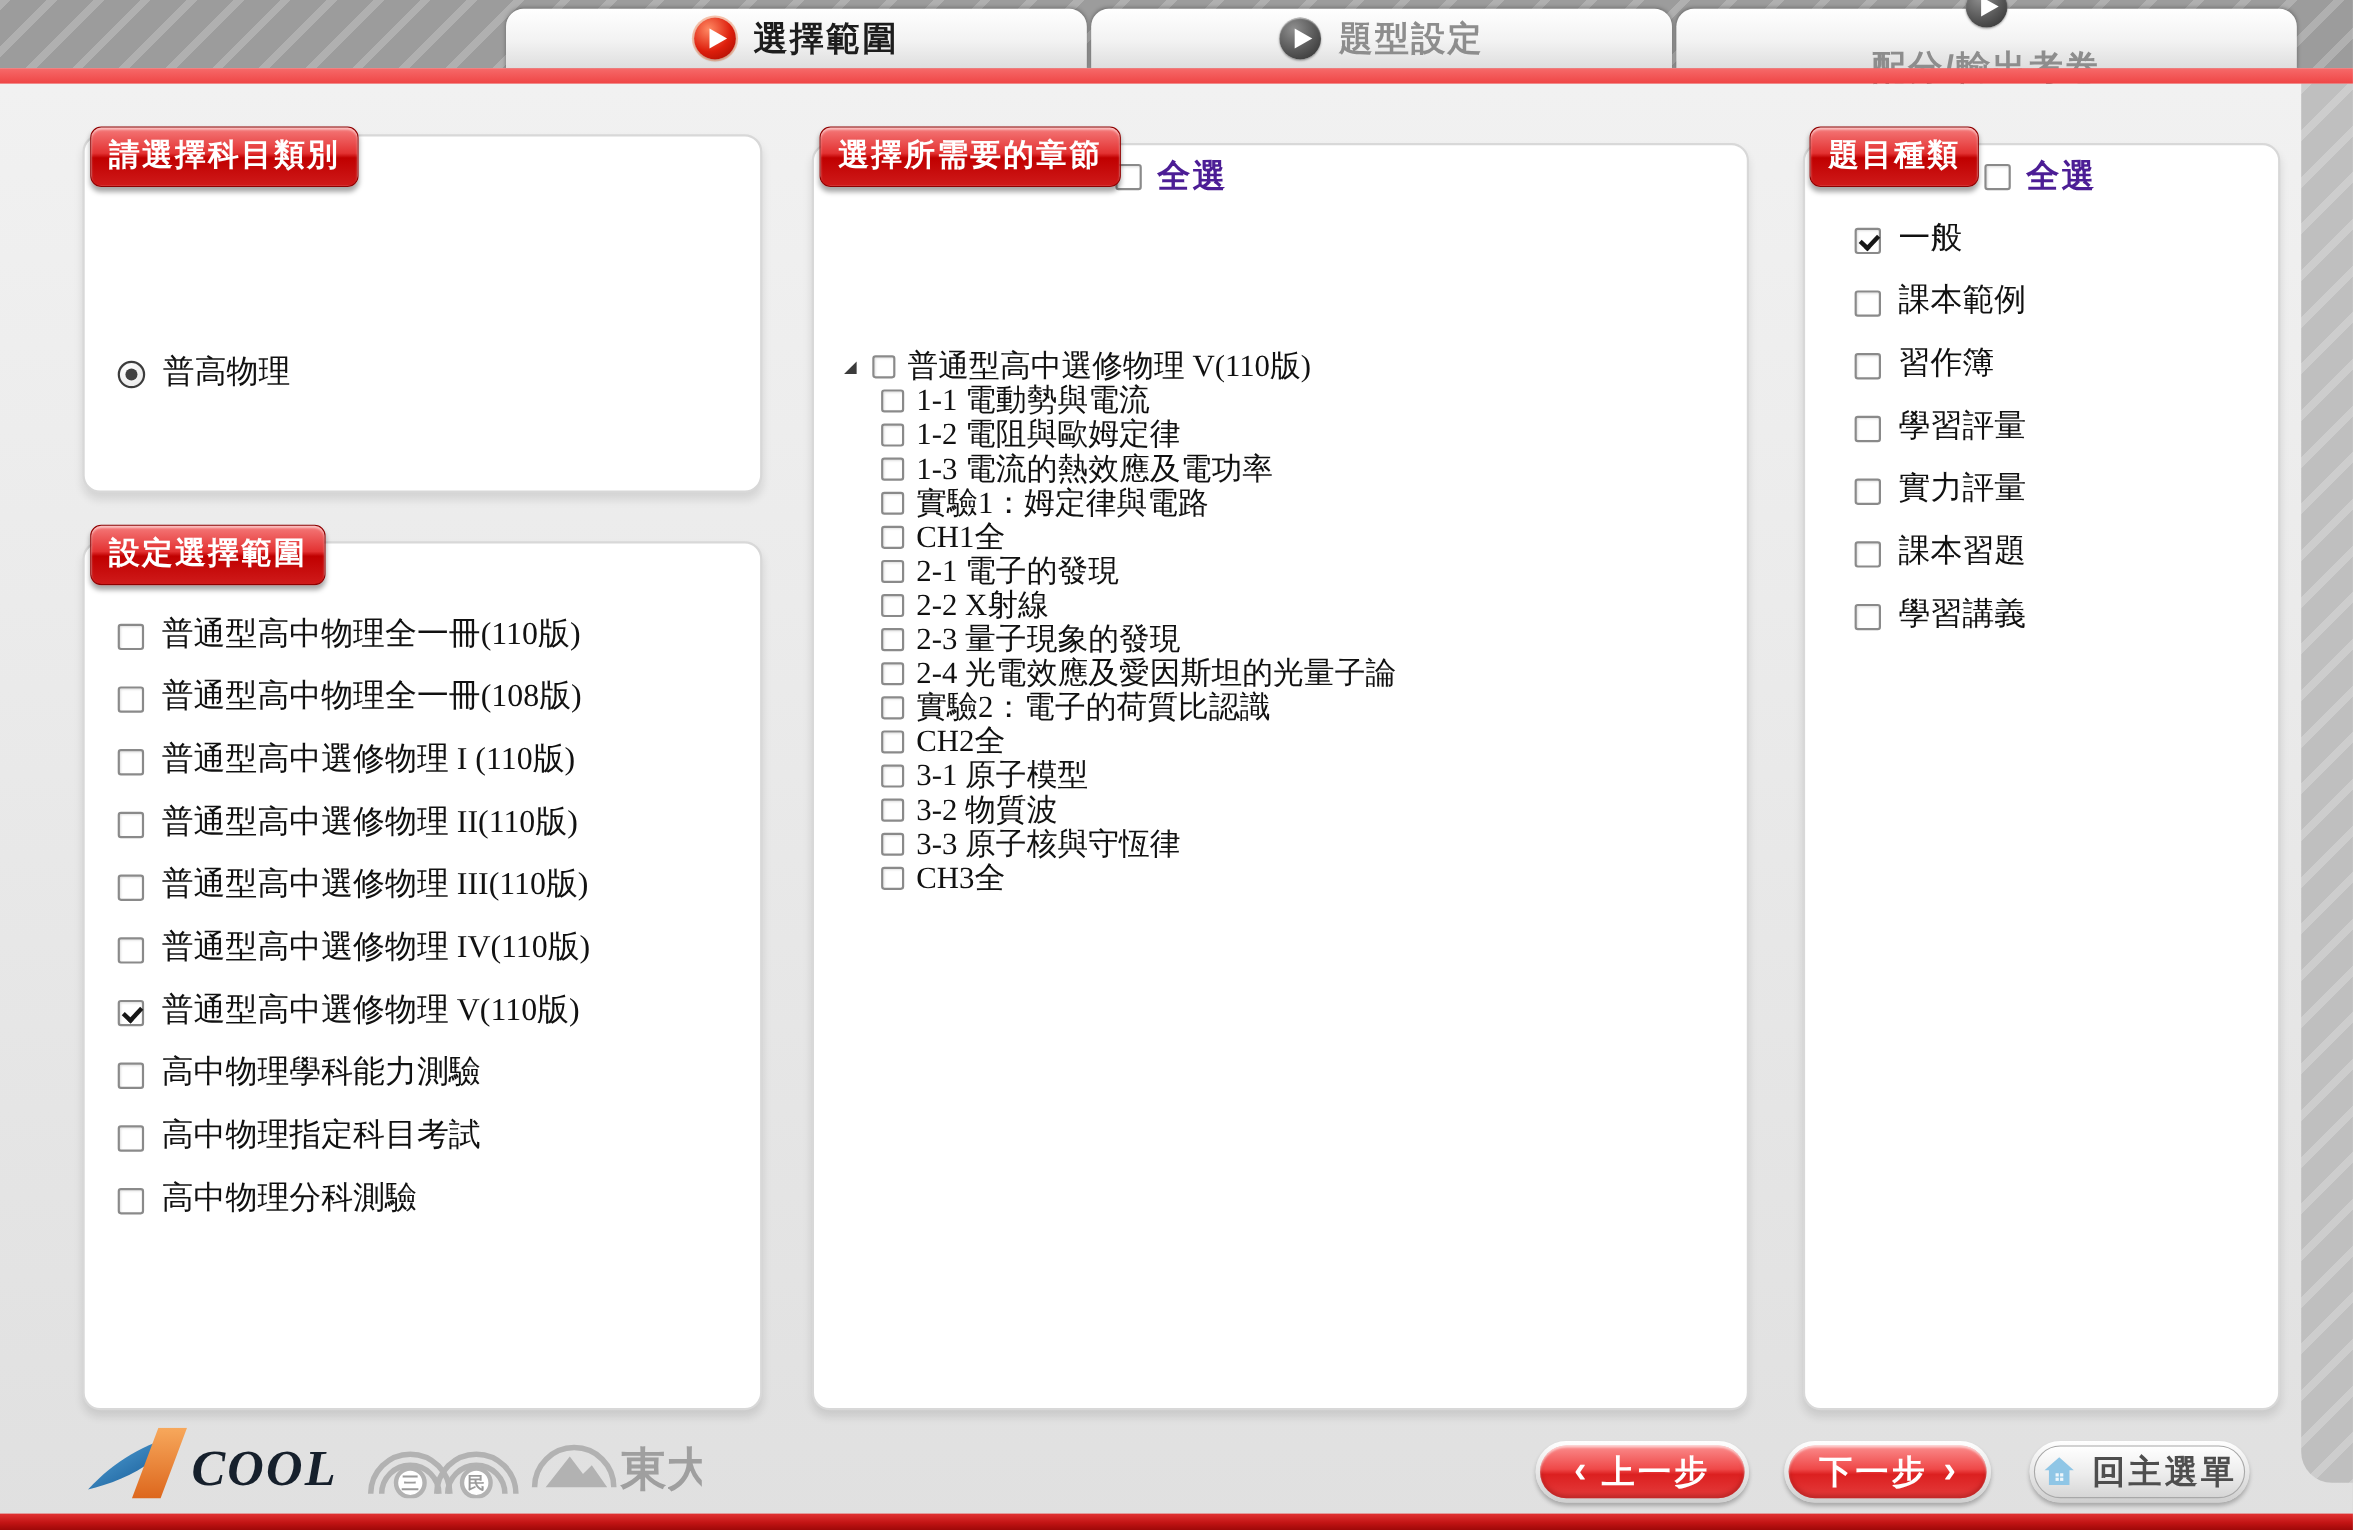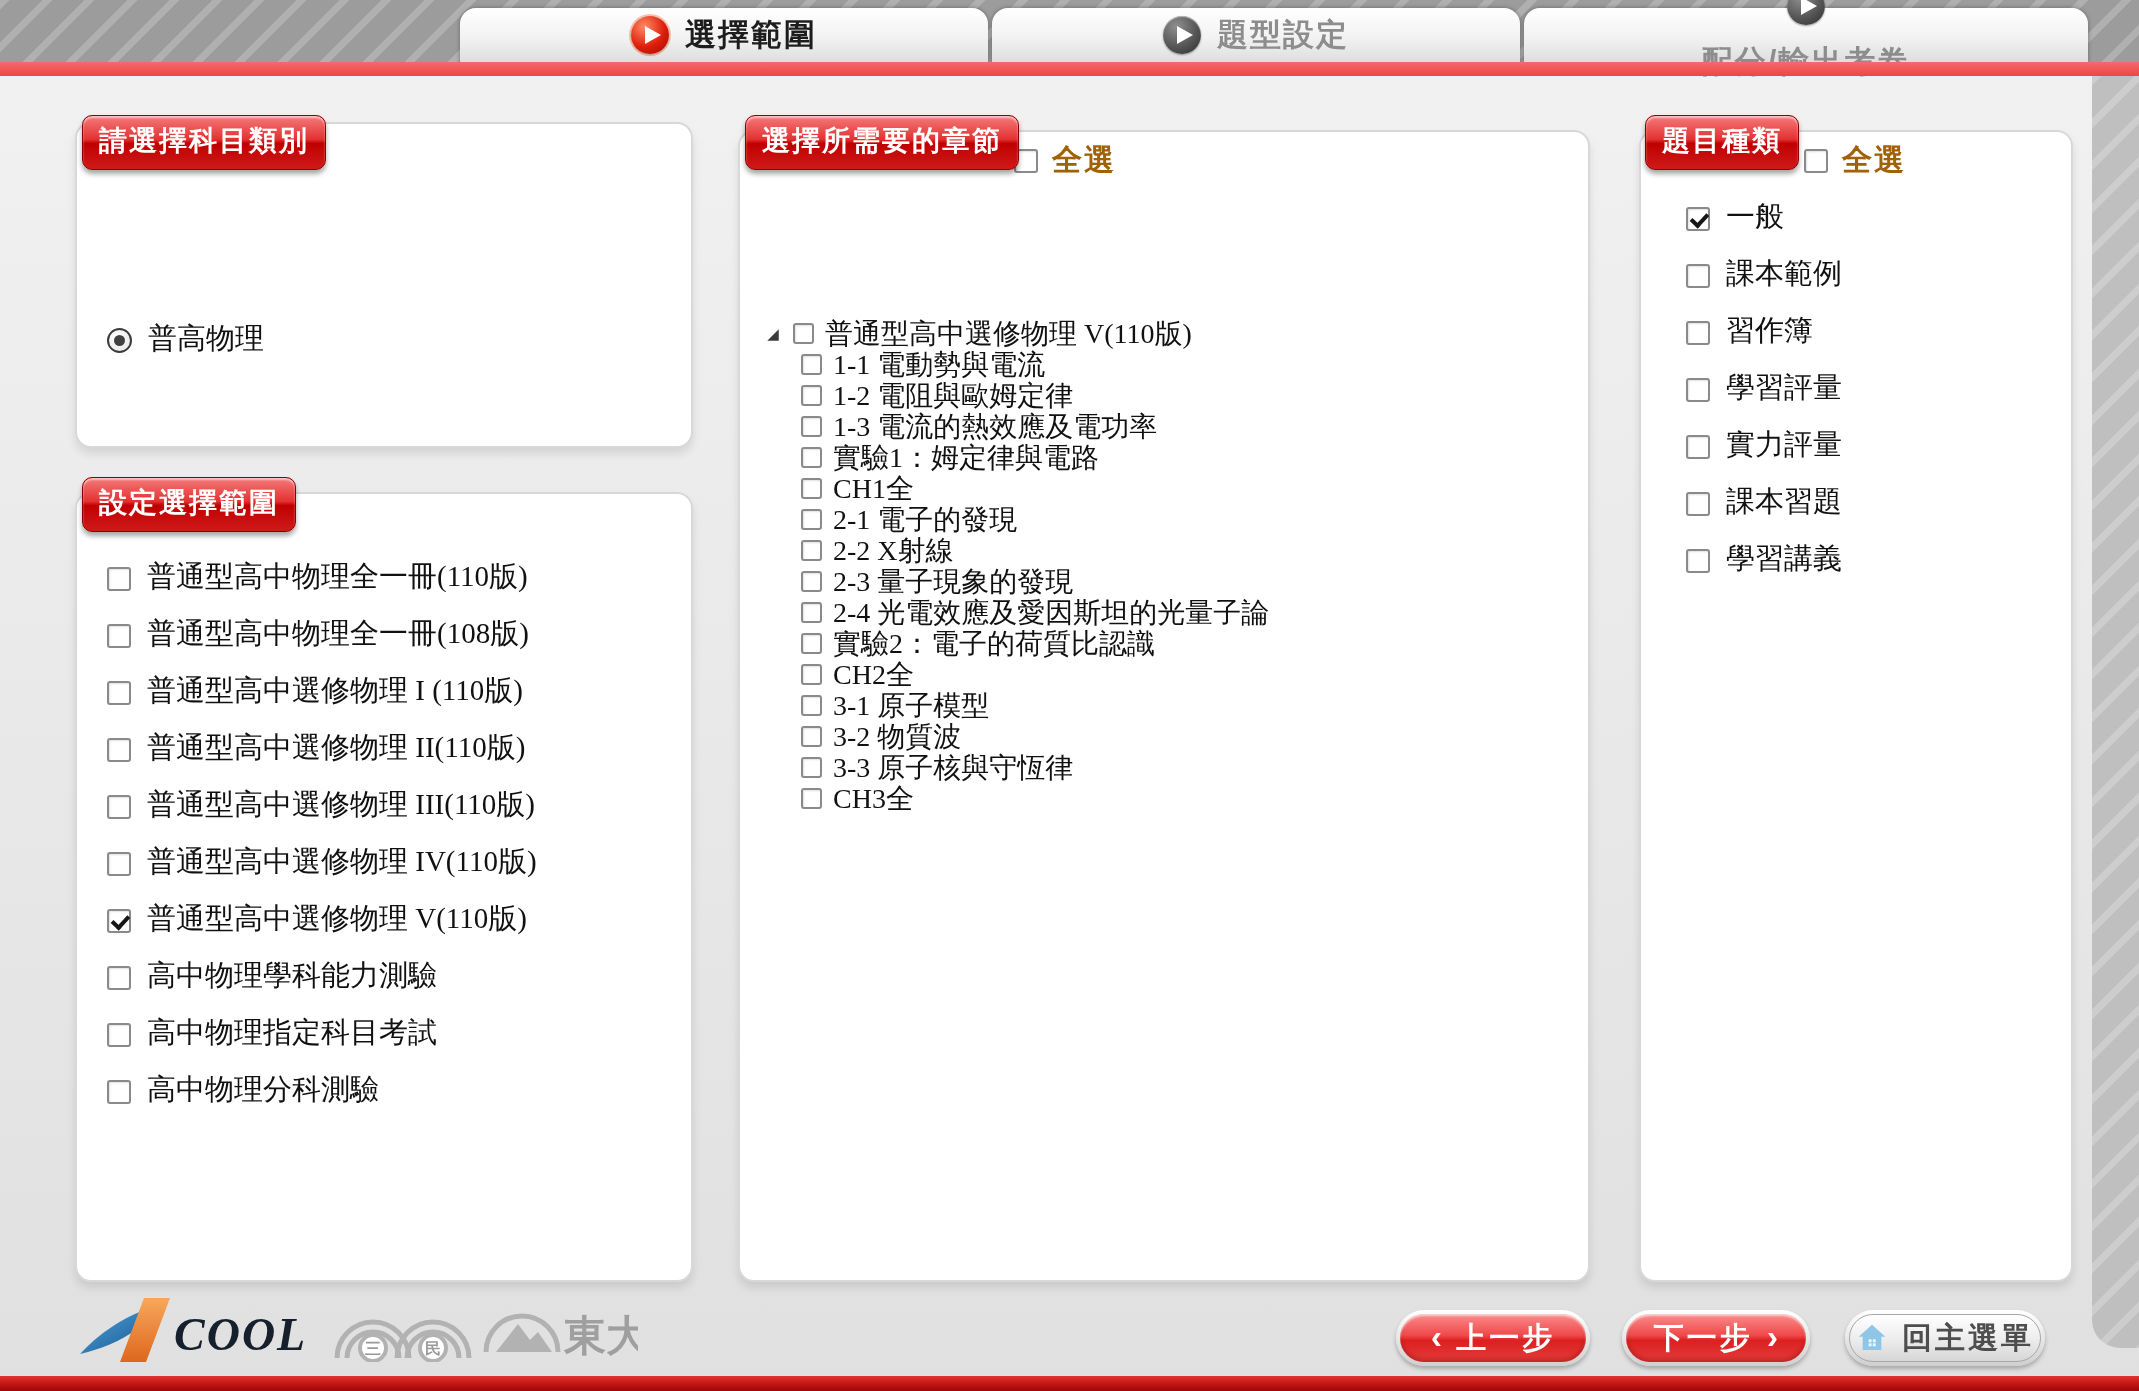--- a/index.html
+++ b/index.html
@@ -83,21 +83,21 @@
     border-left:4px solid #161616; border-bottom:4px solid #161616; transform:rotate(-47deg);
   }
   .radio {
     width:25px; height:25px; border:2px solid #3c3c3c; border-radius:50%;
     background:radial-gradient(circle at 35% 30%, #ffffff, #e6e6e6); position:relative; flex:0 0 auto;
   }
   .radio.on::after { content:""; position:absolute; inset:5px; border-radius:50%; background:#414141; }
 
   
   .select-all { position:absolute; display:flex; align-items:center; gap:14px; z-index:6; }
-  .select-all .sa-label { font-size:30px; font-weight:bold; color:#a16207; letter-spacing:2px; }
+  .select-all .sa-label { font-size:30px; font-weight:bold; color:#4c1d95; letter-spacing:2px; }
 
   
   .opt-row { display:flex; align-items:flex-end; gap:16px; height:57px; }
   .opt-row .lbl { font-size:29px; line-height:1; }
 
   
   .tree { position:absolute; left:24px; top:186px; }
   .tree-row { display:flex; align-items:center; gap:11px; height:31px; }
   .tree-row .t-lbl { font-size:28px; line-height:1; }
   .expander { width:18px; font-size:15px; color:#3b3b3b; text-align:center; line-height:1; }

